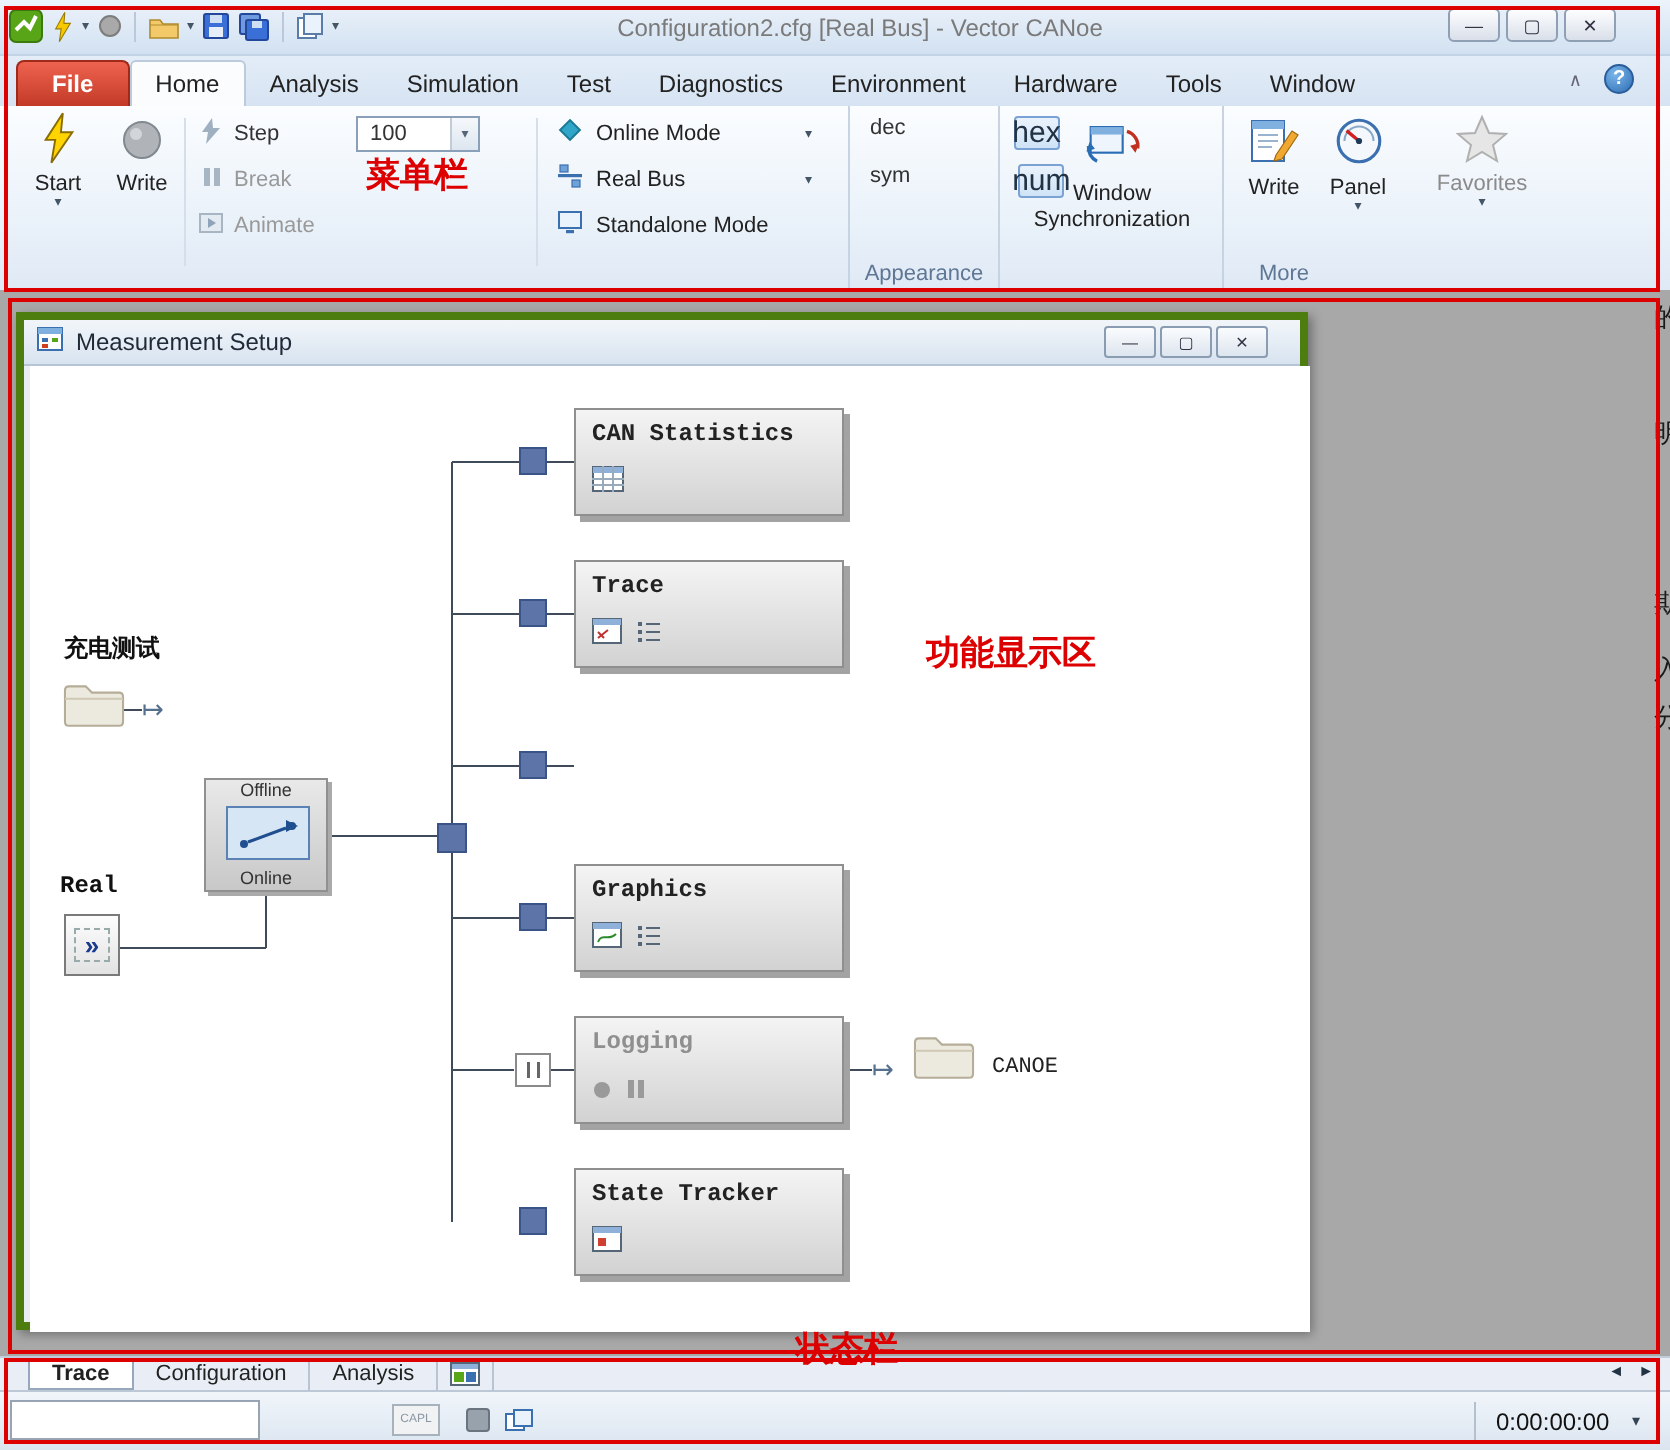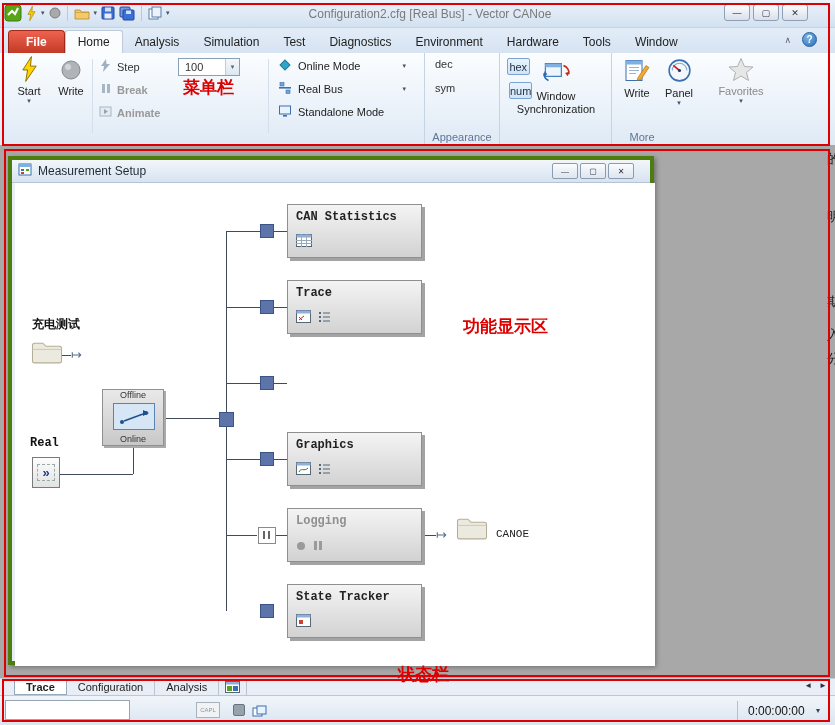--- a/index.html
+++ b/index.html
@@ -37,32 +37,32 @@
   .ribbon { position:absolute; left:0; top:53px; width:835px; height:93px;
     background:linear-gradient(#fbfdff,#e9f1f9 65%,#dfe9f5); border-bottom:1px solid #bac8da; }
   .rgroup { position:absolute; top:0; height:92px; border-right:1px solid #c6d3e2; }
   .glabel { position:absolute; bottom:2px; left:0; width:100%; text-align:center;
     font-size:11px; color:#5f7795; }
   .vsep { position:absolute; top:6px; width:1px; height:74px; background:#d4dfeb; }
   .bigbtn { position:absolute; display:flex; flex-direction:column; align-items:center;
     gap:1px; font-size:11px; color:#222; cursor:default; }
   .bigbtn .caret { font-size:7px; color:#456; line-height:5px; }
   .smallrow { position:absolute; display:flex; align-items:center; gap:5px; font-size:11px; color:#333; }
-  .smallrow.dim { color:#999;font-weight:bold; }
+  .smallrow.dim { color:#999; }
   .spin { position:absolute; left:178px; top:5px; width:62px; height:18px; border:1px solid #8aa0b8;
     background:#fff; display:flex; align-items:center; }
   .spin .val { flex:1; font-size:11px; padding-left:6px; color:#333; }
   .spin .sbtn { width:14px; height:100%; border-left:1px solid #c0ccd8; font-size:7px; color:#567;
     display:flex; align-items:center; justify-content:center; background:linear-gradient(#f5f8fb,#dde6ef); }
   .moderow { position:absolute; left:278px; width:128px; display:flex; align-items:center;
     gap:6px; font-size:11px; color:#222; }
   .moderow .caret { margin-left:auto; font-size:7px; color:#456; }
   .chiprow { position:absolute; left:10px; display:flex; align-items:flex-start; font-size:11px; color:#333;gap:48px; }
   .chip { margin-left:6px; width:23px; height:17px; border:1px solid #7aa3d4; border-radius:2px;
-    background:linear-gradient(#eaf3fc,#cfe3f7); font-size:11px; color:#234;
+    background:linear-gradient(#eaf3fc,#cfe3f7); font-size:15px; color:#234;
     display:flex; align-items:center; justify-content:center; }
   .syncbtn { position:absolute; left:0; top:4px; width:112px; display:flex; flex-direction:column;
     align-items:center; font-size:11px; color:#222; }
   .sync-lines { text-align:center; line-height:13px; margin-top:3px; }
 
   
   .mdi { position:absolute; left:0; top:145px; width:835px; height:533px; background:#a8a8a8; }
   .mswin { position:absolute; left:8px; top:11px; width:646px; height:509px; background:#e9eef4;
     border:4px solid #4d7c0f; box-shadow:2px 2px 5px rgba(0,0,0,.35); }
   .mstitle { position:absolute; left:0; top:0; width:100%; height:23px;

